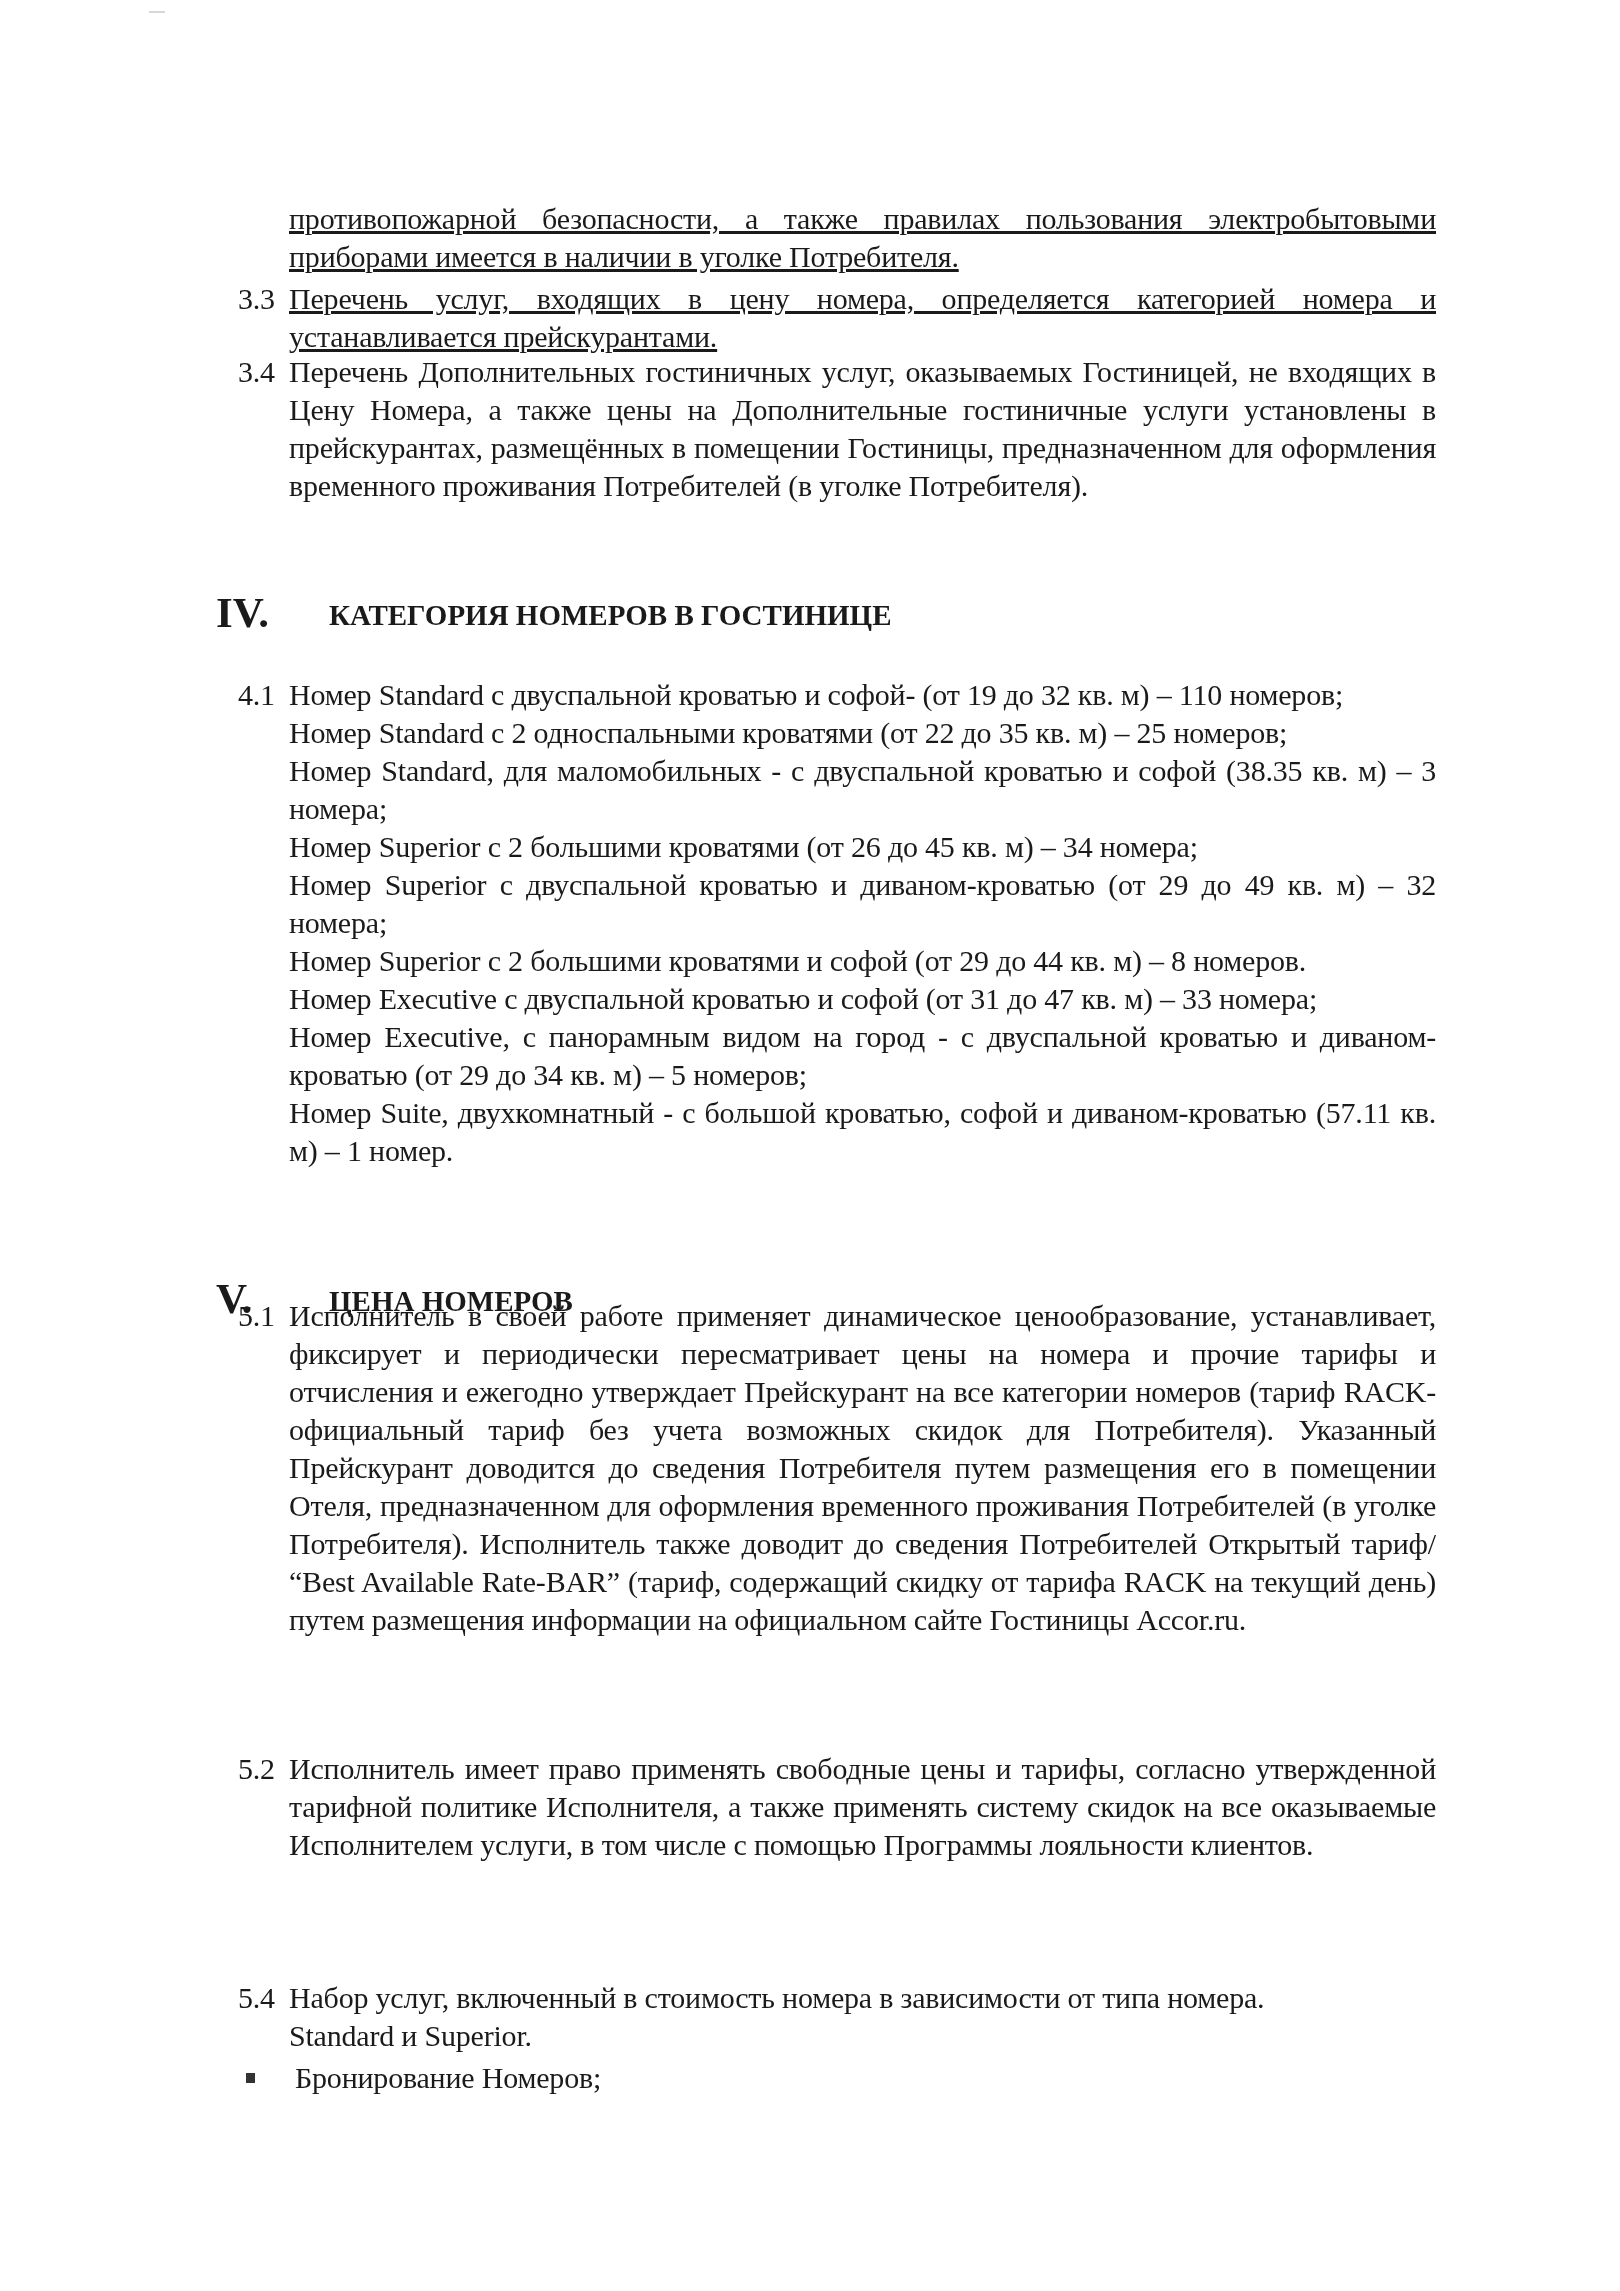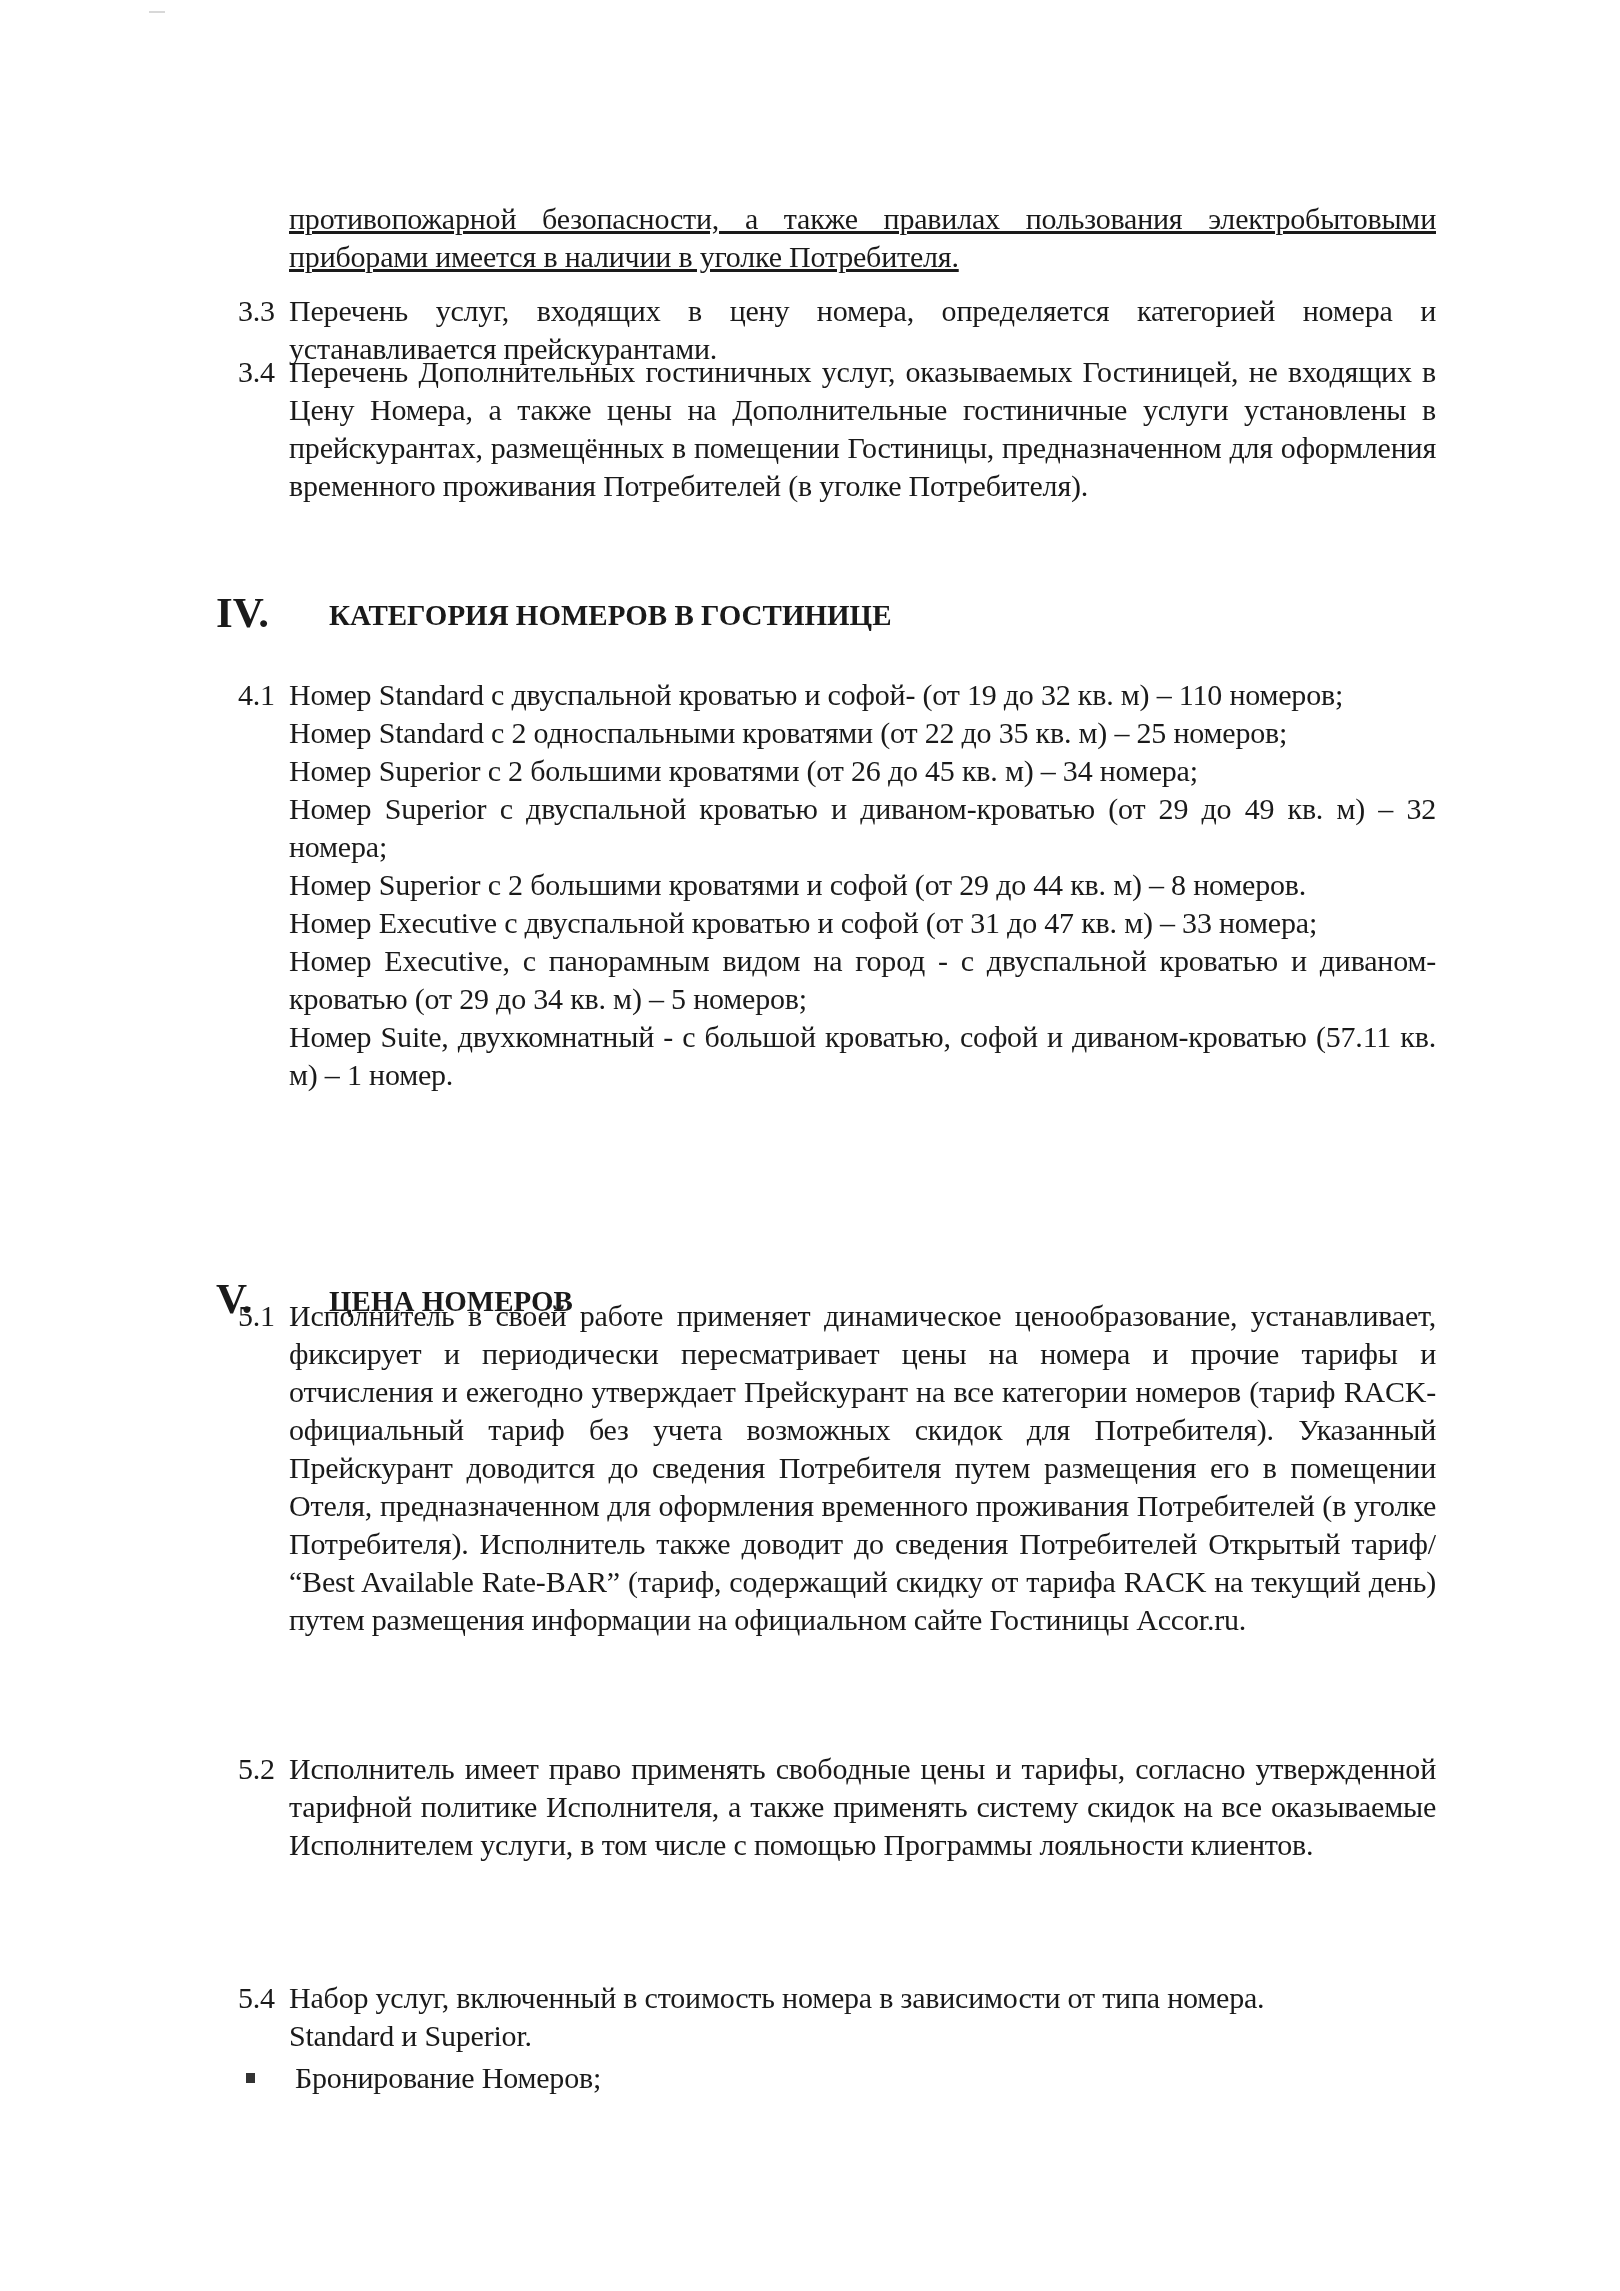--- a/index.html
+++ b/index.html
@@ -27,41 +27,42 @@
 
 <div class="page">
 
   <div class="scan-mark" style="left:149px;top:10.8px;width:15.7px;height:2px;"></div>
 
   <div class="cont text" style="top:200px;text-decoration:underline;">
     <span class="line" style="text-align-last: justify;">противопожарной безопасности, а также правилах пользования электробытовыми</span>
     <span class="line">приборами имеется в наличии в уголке Потребителя.</span>
   </div>
 
-  <div class="item text" style="top:292px;">
+  <div class="item text" style="top:280px;text-decoration:underline;">
     <span class="num">3.3</span>
     <div class="body">Перечень услуг, входящих в цену номера, определяется категорией номера и устанавливается прейскурантами.</div>
   </div>
 
   <div class="item text" style="top:353px;">
     <span class="num">3.4</span>
     <div class="body">Перечень Дополнительных гостиничных услуг, оказываемых Гостиницей, не входящих в Цену Номера, а также цены на Дополнительные гостиничные услуги установлены в прейскурантах, размещённых в помещении Гостиницы, предназначенном для оформления временного проживания Потребителей (в уголке Потребителя).</div>
   </div>
 
   <div class="heading" style="top:588px;">
     <span class="roman">IV.</span>
     <span class="title">КАТЕГОРИЯ НОМЕРОВ В ГОСТИНИЦЕ</span>
   </div>
 
   <div class="item text" style="top:676px;">
     <span class="num">4.1</span>
     <div class="body">
       <div class="room-list">
         <div class="line">Номер Standard с двуспальной кроватью и софой- (от 19 до 32 кв. м) – 110 номеров;</div>
         <div class="line">Номер Standard с 2 односпальными кроватями (от 22 до 35 кв. м) – 25 номеров;</div>
+        <div class="line">Номер Standard, для маломобильных - с двуспальной кроватью и софой (38.35 кв. м) – 3 номера;</div>
         <div class="line">Номер Superior с 2 большими кроватями (от 26 до 45 кв. м) – 34 номера;</div>
         <div class="line">Номер Superior с двуспальной кроватью и диваном-кроватью (от 29 до 49 кв. м) – 32 номера;</div>
         <div class="line">Номер Superior с 2 большими кроватями и софой (от 29 до 44 кв. м) – 8 номеров.</div>
         <div class="line">Номер Executive с двуспальной кроватью и софой (от 31 до 47 кв. м) – 33 номера;</div>
         <div class="line">Номер Executive, с панорамным видом на город - с двуспальной кроватью и диваном-кроватью (от 29 до 34 кв. м) – 5 номеров;</div>
         <div class="line">Номер Suite, двухкомнатный - с большой кроватью, софой и диваном-кроватью (57.11 кв. м) – 1 номер.</div>
       </div>
     </div>
   </div>
 

